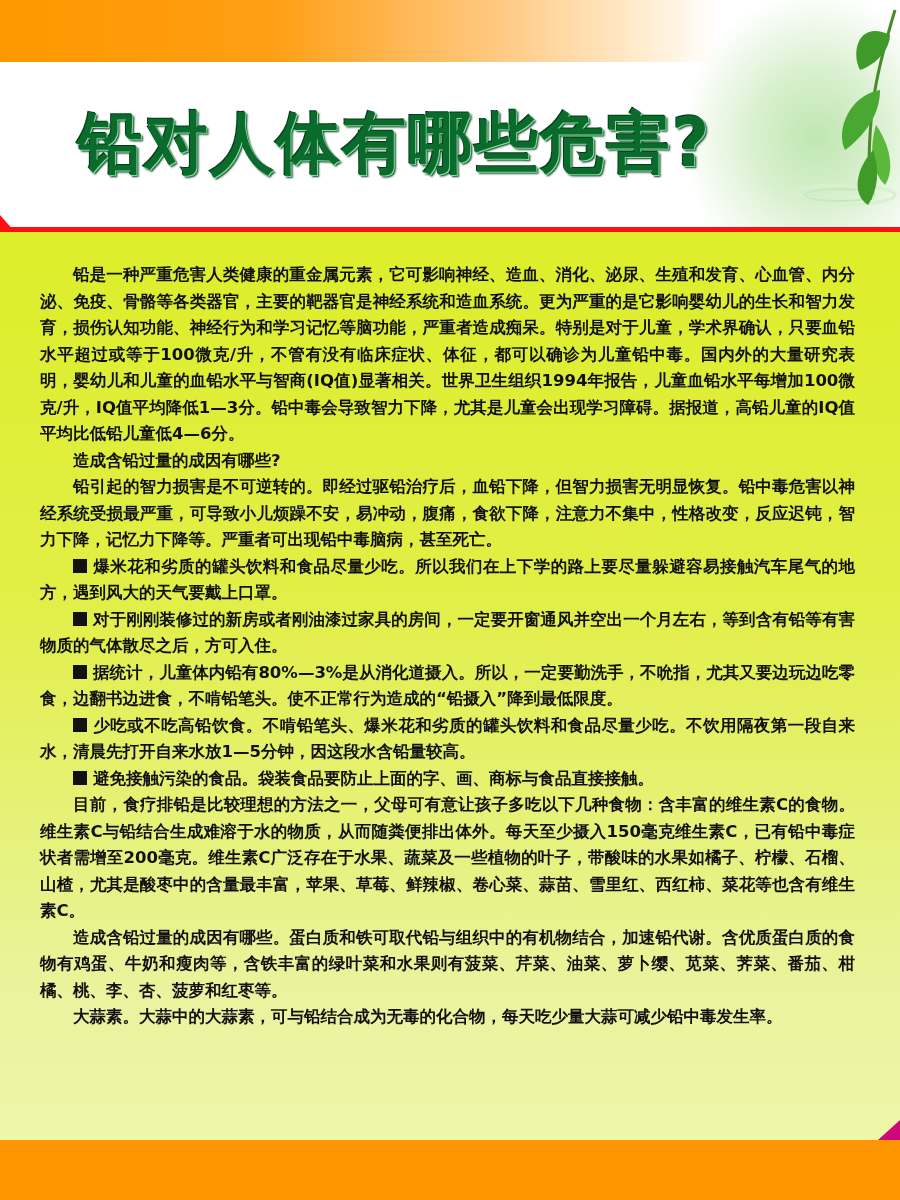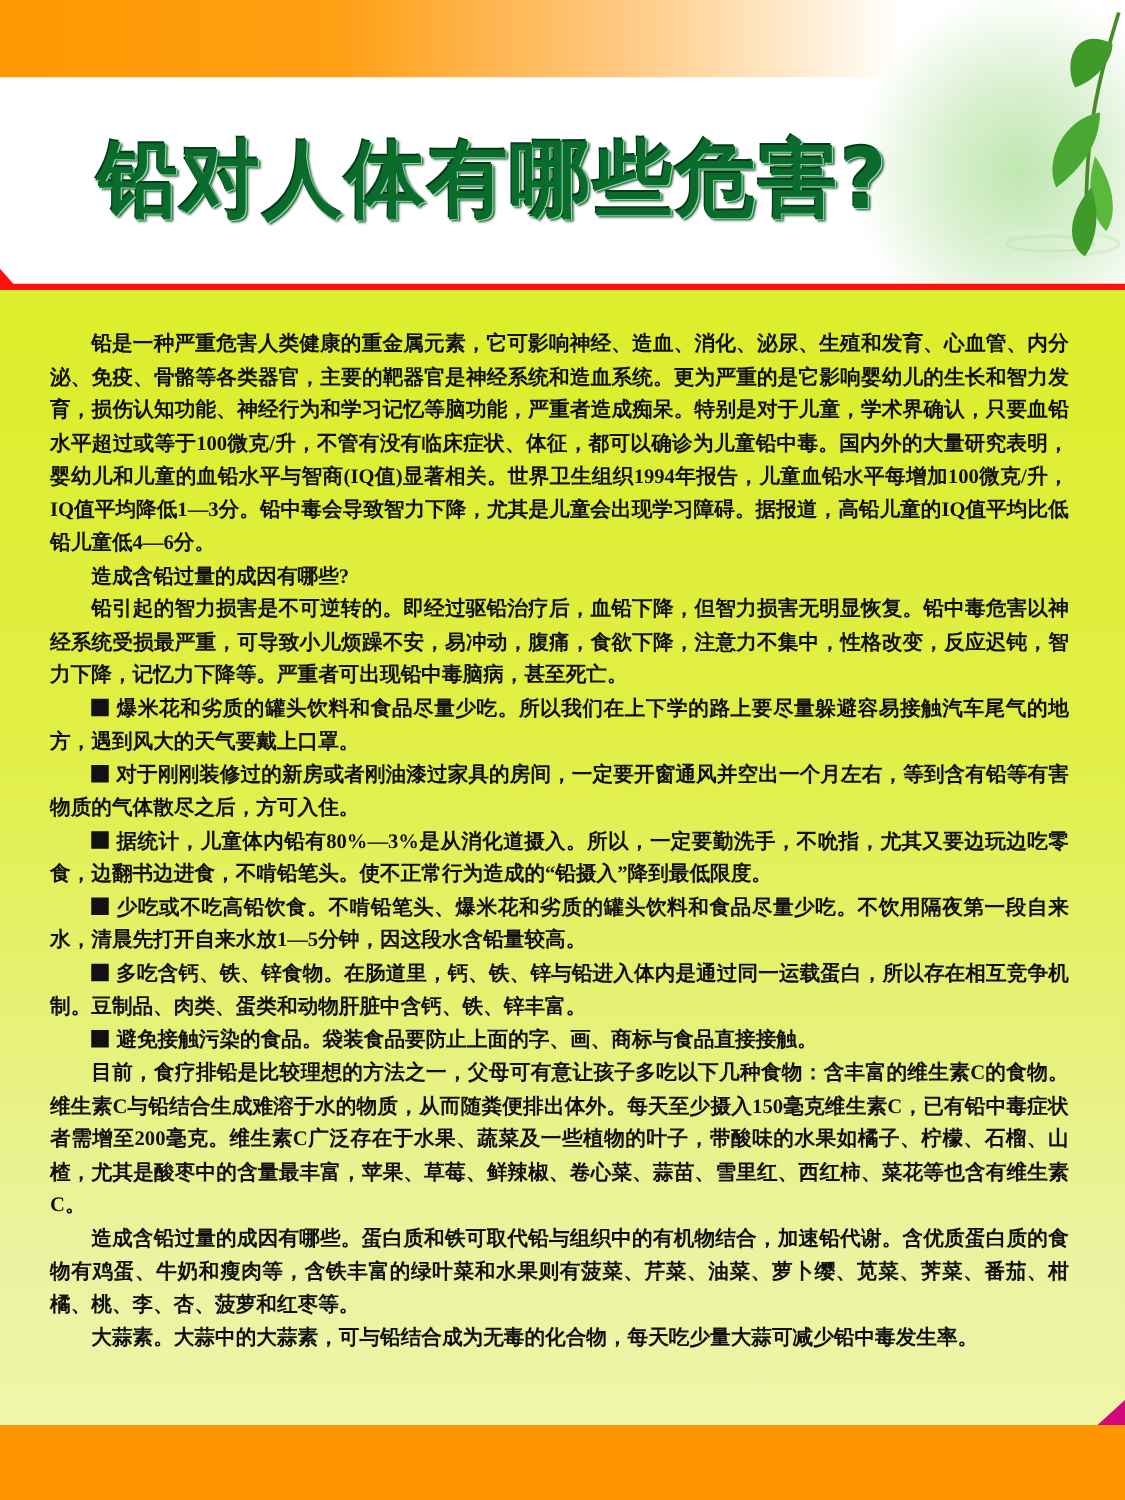--- a/index.html
+++ b/index.html
@@ -39,21 +39,21 @@
       border-left: 14px solid #ff1010;
     }
     .content-bg {
       position: absolute; left: 0; top: 232px; width: 900px; height: 908px;
       background: linear-gradient(180deg, #dcee2a 0%, #e1ef46 40%, #ebf3a0 85%, #eef6a8 100%);
     }
     .content {
       position: absolute; left: 40px; top: 262px; width: 815px;
       font-size: 16.5px; line-height: 26.5px; color: #111111; font-weight: bold;
     }
-    .content p { margin: 0; text-align: justify; font-family: Liberation Serif, serif; }
+    .content p { margin: 0; text-align: justify; }
     .indent { text-indent: 2em; }
     .bullet-mark { display: inline-block; width: 14px; height: 14px; background: #111; margin-right: 6px; vertical-align: -1px; }
     .bottom-band {
       position: absolute; left: 0; top: 1140px; width: 900px; height: 60px;
       background: #ff9500;
     }
     .magenta-corner {
       position: absolute; right: 0; top: 1120px; width: 0; height: 0;
       border-bottom: 20px solid #d0077a; border-left: 22px solid transparent;
     }
@@ -85,21 +85,20 @@
 
 <div class="content">
   <p class="indent">铅是一种严重危害人类健康的重金属元素，它可影响神经、造血、消化、泌尿、生殖和发育、心血管、内分泌、免疫、骨骼等各类器官，主要的靶器官是神经系统和造血系统。更为严重的是它影响婴幼儿的生长和智力发育，损伤认知功能、神经行为和学习记忆等脑功能，严重者造成痴呆。特别是对于儿童，学术界确认，只要血铅水平超过或等于100微克/升，不管有没有临床症状、体征，都可以确诊为儿童铅中毒。国内外的大量研究表明，婴幼儿和儿童的血铅水平与智商(IQ值)显著相关。世界卫生组织1994年报告，儿童血铅水平每增加100微克/升，IQ值平均降低1—3分。铅中毒会导致智力下降，尤其是儿童会出现学习障碍。据报道，高铅儿童的IQ值平均比低铅儿童低4—6分。</p>
   <p class="indent">造成含铅过量的成因有哪些?</p>
   <p class="indent">铅引起的智力损害是不可逆转的。即经过驱铅治疗后，血铅下降，但智力损害无明显恢复。铅中毒危害以神经系统受损最严重，可导致小儿烦躁不安，易冲动，腹痛，食欲下降，注意力不集中，性格改变，反应迟钝，智力下降，记忆力下降等。严重者可出现铅中毒脑病，甚至死亡。</p>
 
   <p class="indent"><span class="bullet-mark"></span><span>爆米花和劣质的罐头饮料和食品尽量少吃。所以我们在上下学的路上要尽量躲避容易接触汽车尾气的地方，遇到风大的天气要戴上口罩。</span></p>
   <p class="indent"><span class="bullet-mark"></span><span>对于刚刚装修过的新房或者刚油漆过家具的房间，一定要开窗通风并空出一个月左右，等到含有铅等有害物质的气体散尽之后，方可入住。</span></p>
   <p class="indent"><span class="bullet-mark"></span><span>据统计，儿童体内铅有80%—3%是从消化道摄入。所以，一定要勤洗手，不吮指，尤其又要边玩边吃零食，边翻书边进食，不啃铅笔头。使不正常行为造成的“铅摄入”降到最低限度。</span></p>
   <p class="indent"><span class="bullet-mark"></span><span>少吃或不吃高铅饮食。不啃铅笔头、爆米花和劣质的罐头饮料和食品尽量少吃。不饮用隔夜第一段自来水，清晨先打开自来水放1—5分钟，因这段水含铅量较高。</span></p>
-  <p class="indent"><span class="bullet-mark"></span><span>多吃含钙、铁、锌食物。在肠道里，钙、铁、锌与铅进入体内是通过同一运载蛋白，所以存在相互竞争机制。豆制品、肉类、蛋类和动物肝脏中含钙、铁、锌丰富。</span></p>
   <p class="indent"><span class="bullet-mark"></span><span>避免接触污染的食品。袋装食品要防止上面的字、画、商标与食品直接接触。</span></p>
 
   <p class="indent">目前，食疗排铅是比较理想的方法之一，父母可有意让孩子多吃以下几种食物：含丰富的维生素C的食物。维生素C与铅结合生成难溶于水的物质，从而随粪便排出体外。每天至少摄入150毫克维生素C，已有铅中毒症状者需增至200毫克。维生素C广泛存在于水果、蔬菜及一些植物的叶子，带酸味的水果如橘子、柠檬、石榴、山楂，尤其是酸枣中的含量最丰富，苹果、草莓、鲜辣椒、卷心菜、蒜苗、雪里红、西红柿、菜花等也含有维生素C。</p>
   <p class="indent">造成含铅过量的成因有哪些。蛋白质和铁可取代铅与组织中的有机物结合，加速铅代谢。含优质蛋白质的食物有鸡蛋、牛奶和瘦肉等，含铁丰富的绿叶菜和水果则有菠菜、芹菜、油菜、萝卜缨、苋菜、荠菜、番茄、柑橘、桃、李、杏、菠萝和红枣等。</p>
   <p class="indent">大蒜素。大蒜中的大蒜素，可与铅结合成为无毒的化合物，每天吃少量大蒜可减少铅中毒发生率。</p>
 </div>
 
 <div class="magenta-corner"></div>
 <div class="bottom-band"></div>
 

